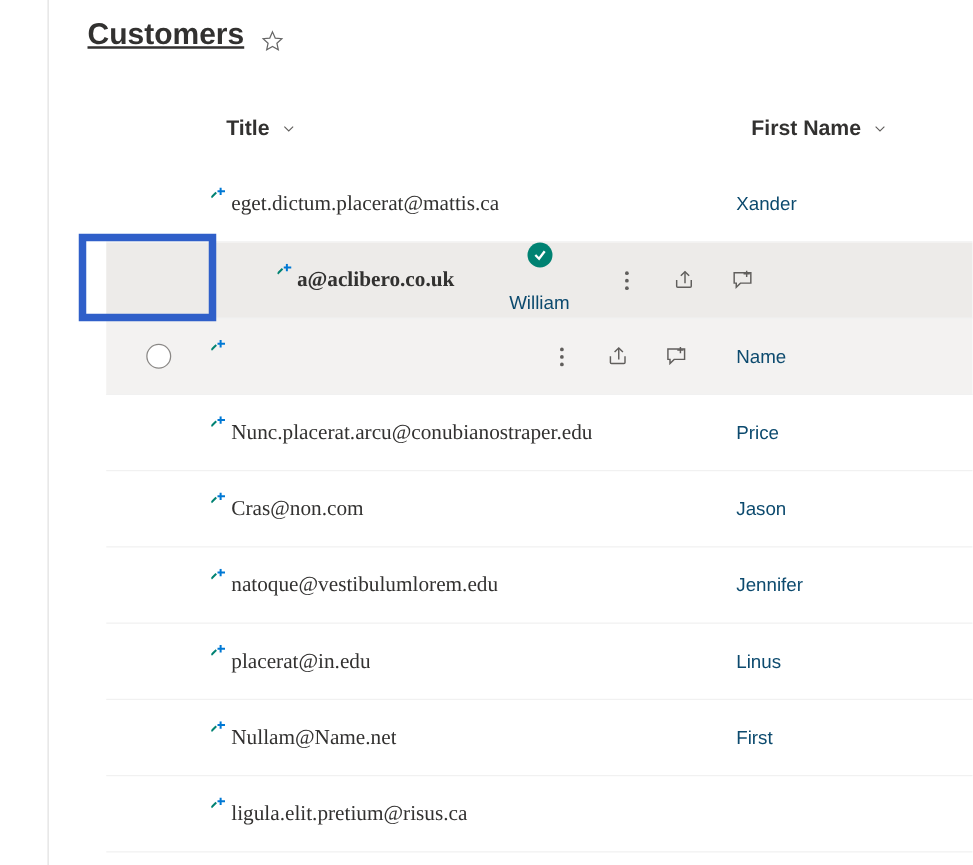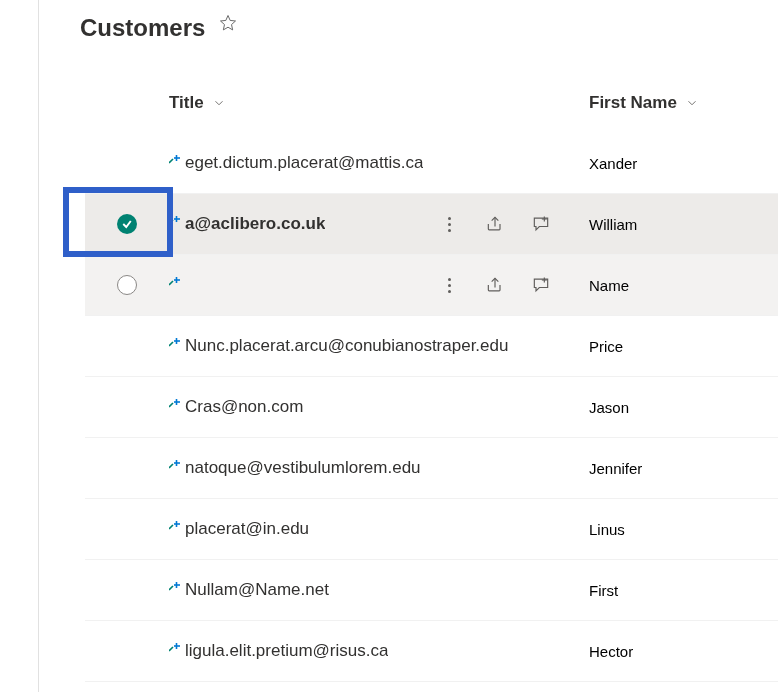--- a/index.html
+++ b/index.html
@@ -15,25 +15,26 @@
     .left-border {
       position: absolute;
       left: 38px;
       top: 0;
       bottom: 0;
       width: 1px;
       background: #e1e1e1;
     }
     .page-title-row {
       position: absolute;
-      left: 80px;
+      left: 70px;
       top: 14px;
       display: flex;
-      align-items: flex-start;
+      align-items: flex-end;
       gap: 14px;
+      text-decoration: underline;
     }
     .page-title {
       font-size: 24px;
       font-weight: 600;
       color: #323130;
     }
     .star-icon {
       width: 18px;
       height: 18px;
       stroke: #666;
@@ -46,21 +47,21 @@
       left: 85px;
       top: 73px;
       right: 0;
     }
     .thead {
       height: 60px;
       display: flex;
       align-items: center;
     }
     .col-check { width: 84px; flex-shrink: 0; }
-    .col-title { width: 420px; flex-shrink: 0; display: flex; align-items: flex-start; }
+    .col-title { width: 420px; flex-shrink: 0; display: flex; align-items: flex-start; margin-left: 12px; }
     .col-firstname { flex: 1; display: flex; align-items: flex-end; }
     .th {
       font-size: 17px;
       font-weight: 600;
       color: #323130;
       display: flex;
       align-items: center;
       gap: 8px;
       cursor: pointer;
     }
@@ -71,21 +72,21 @@
       fill: none;
       stroke-width: 1.5;
     }
     .tbody .row {
       height: 61px;
       display: flex;
       align-items: center;
       border-bottom: 1px solid #f1f1f1;
       position: relative;
     }
-    .row.selected { background: #edebe9; }
+    .row.selected { background: #edebe9; flex-direction: column; }
     .row.hovered  { background: #f3f2f1; }
     .check-cell {
       width: 84px;
       flex-shrink: 0;
       display: flex;
       align-items: center;
       justify-content: center;
     }
     .radio-open {
       width: 20px; height: 20px;
@@ -97,22 +98,23 @@
     .radio-checked {
       width: 20px; height: 20px;
       border-radius: 50%;
       background: #008272;
       display: flex; align-items: center; justify-content: center;
       cursor: pointer;
     }
     .radio-checked svg { width: 12px; height: 12px; stroke: #fff; fill: none; stroke-width: 2.5; }
     .title-cell {
       width: 420px; flex-shrink: 0;
-      display: flex; align-items: flex-end; gap: 4px;
+      display: flex; align-items: center; gap: 4px;
       padding-right: 10px;
+      font-family: Liberation Serif, serif;
     }
     .item-icon {
       width: 12px; height: 12px;
       flex-shrink: 0;
       position: relative;
       top: -8px;
     }
     .item-icon svg { width: 12px; height: 12px; }
     .title-text {
       font-size: 17px;
@@ -125,21 +127,21 @@
     .row:not(.selected):not(.hovered) .title-text { max-width: 400px; }
     .row-actions {
       display: flex; align-items: center; gap: 26px;
       margin-left: auto; padding-right: 28px;
     }
     .row:not(.selected):not(.hovered) .row-actions { display: none; }
     .row-actions .act { width: 20px; height: 20px; cursor: pointer; display:flex; align-items:center; justify-content:center; }
     .row-actions svg { stroke: #605e5c; fill: none; stroke-width: 1.4; }
     .dots { display:flex; flex-direction: column; gap:3px; }
     .dots span { width:3px; height:3px; background:#605e5c; border-radius:50%; }
-    .fn-cell { flex: 1; font-size: 15px; color: #000000; }
+    .fn-cell { flex: 1; font-size: 15px; color: #0c4a6e; }
     .row.selected .title-text { font-weight: 600; }
     .highlight-box {
       position: absolute;
       left: -22px;
       top: 114px;
       width: 110px;
       height: 70px;
       border: 6px solid #2f5fc9;
       z-index: 5;
       pointer-events: none;
@@ -342,16 +344,15 @@
         <div class="check-cell"></div>
         <div class="title-cell">
     <span class="item-icon">
 <svg viewBox="0 0 12 12">
   <line x1="0" y1="8" x2="4" y2="4" stroke="#008272" stroke-width="1.6"></line>
   <line x1="7.5" y1="0" x2="7.5" y2="6" stroke="#0078d4" stroke-width="1.6"></line>
   <line x1="5" y1="3" x2="11" y2="3" stroke="#0078d4" stroke-width="1.6"></line>
 </svg></span>
     <span class="title-text">ligula.elit.pretium@risus.ca</span>
     </div>
-        <div class="fn-cell">Hector</div>
       </div>
     </div>
 </div>
 
 </body></html>

